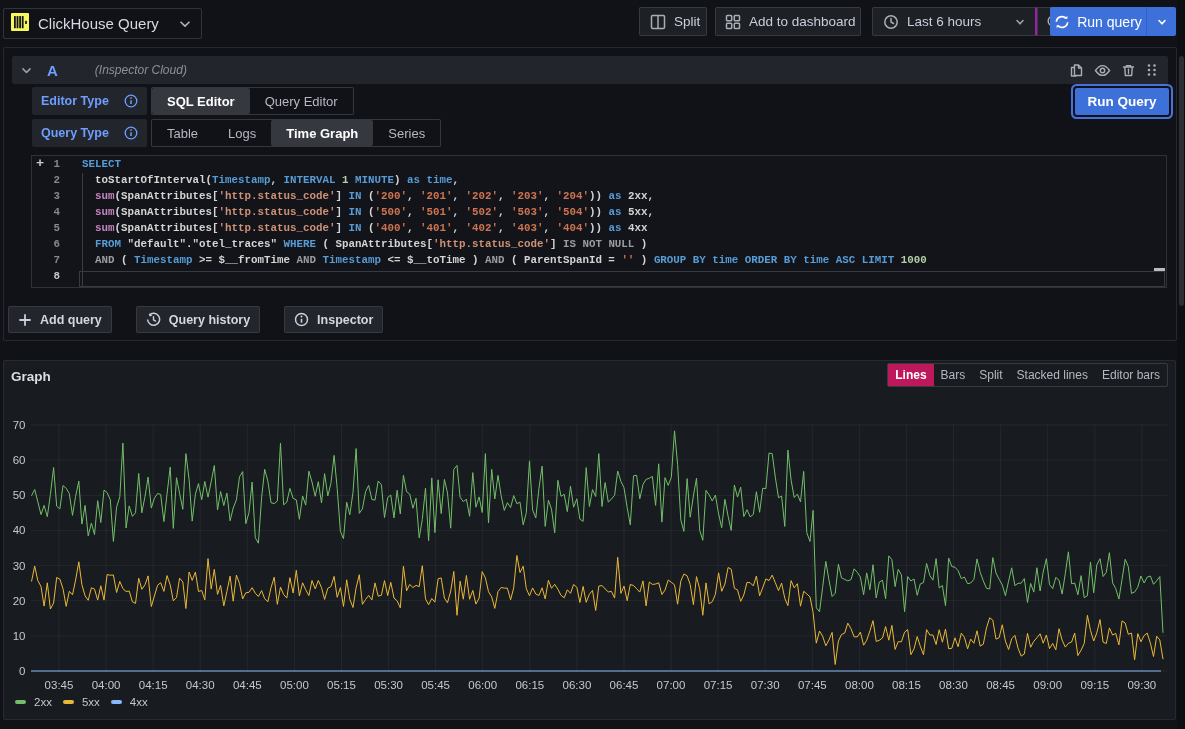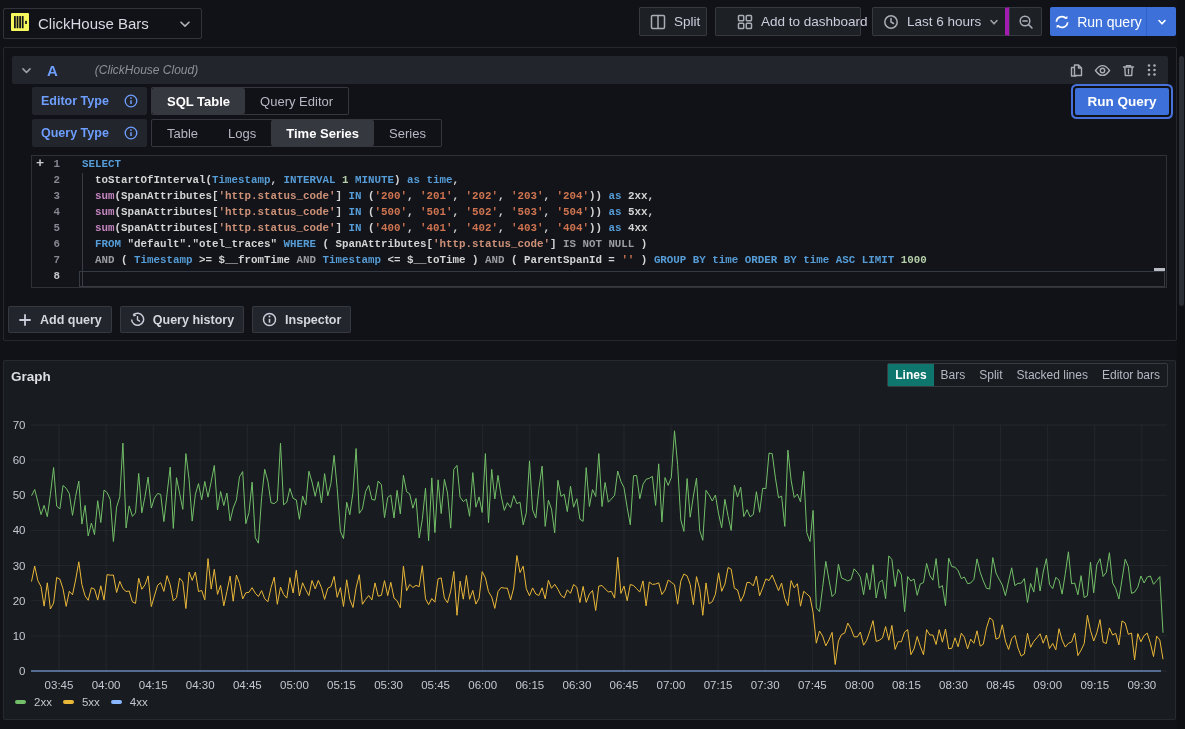--- a/index.html
+++ b/index.html
@@ -20,21 +20,21 @@
 .ctext{position:absolute;left:50px;white-space:pre}
 .guide{position:absolute;left:50px;top:17px;width:1px;height:114px;background:#3a3d45}
 .curline{position:absolute;left:47px;top:115px;right:1px;height:16px;border:1px solid #363a43}
 .thumb{position:absolute;right:1px;top:112px;width:11px;height:3px;background:#b9bbc3}
 .botbtn{display:inline-flex;align-items:center;gap:8px;white-space:nowrap;background:#22252b;border:1px solid rgba(204,204,220,0.12);border-radius:2px;height:27px;padding:0 9px;font-size:12.5px;font-weight:700;color:#d5d6e0}
 .panel{position:absolute;left:3px;top:360px;width:1173px;height:360px;background:#181b1f;border:1px solid rgba(204,204,220,0.09);border-radius:2px}
 .axlab{font-family:"Liberation Sans",sans-serif;font-size:11.5px;fill:#c6c7d1}
 .ptitle{position:absolute;left:7px;top:8px;font-size:13.5px;font-weight:700;color:#dcdde5}
 .viz{position:absolute;right:7px;top:2px;height:24px;border:1px solid rgba(204,204,220,0.18);border-radius:2px;display:flex;align-items:stretch;font-size:12px;color:#b6b7c3}
 .viz .opt{display:flex;align-items:center;padding:0 7px}
-.viz .opt.on{background:#0f766e;color:#fff;font-weight:700}
+.viz .opt.on{background:#be185d;color:#fff;font-weight:700}
 .legend{position:absolute;left:11px;top:335px;display:flex;gap:11px;font-size:11.5px;color:#c6c7d1;align-items:center}
 .sw{display:inline-block;width:11px;height:4px;border-radius:2px;margin-right:8px;vertical-align:2px}
 .runq{position:absolute;left:1071px;top:40px;width:94px;height:27px;background:#3d71d9;border-radius:2px;color:#fff;font-size:13.5px;font-weight:700;display:flex;align-items:center;justify-content:center;box-shadow:0 0 0 2px #111217,0 0 0 4px #4872db}
 .hicons{position:absolute;right:11px;top:0;height:28px;display:flex;align-items:center;gap:10px}
 .scrollbar{position:absolute;right:0;top:0;width:8px;height:729px;background:#0e0f13}
 .scrollthumb{position:absolute;left:1.5px;top:56px;width:5px;height:250px;border-radius:3px;background:#2c2e35}
 </style></head>
 <body>
 
 <div class="topbar">
@@ -42,37 +42,37 @@
       <span style="margin-top:-4px;display:flex">
         <svg width="18" height="18" viewBox="0 0 18 18" style="">
           <rect x="0" y="0" width="18" height="18" rx="1" fill="#f7f75e"></rect>
           <rect x="3.0" y="2.9" width="1.8" height="12.4" rx="0.5" fill="#15161a"></rect>
           <rect x="5.6" y="2.9" width="1.8" height="12.4" rx="0.5" fill="#15161a"></rect>
           <rect x="8.2" y="2.9" width="1.8" height="12.4" rx="0.5" fill="#15161a"></rect>
           <rect x="10.8" y="2.9" width="1.8" height="12.4" rx="0.5" fill="#15161a"></rect>
           <rect x="14.1" y="7.7" width="1.8" height="3.2" rx="0.5" fill="#15161a"></rect>
         </svg>
       </span>
-      <span style="flex:1">ClickHouse Bars</span>
+      <span style="flex:1">ClickHouse Query</span>
       <svg width="12" height="12" viewBox="0 0 12 12" style="">
         <path d="M2 4.199999999999999 L6.0 8.16 L10 4.199999999999999" fill="none" stroke="#b0b1bb" stroke-width="1.6" stroke-linecap="round" stroke-linejoin="round"></path>
       </svg>
     </div>
   <div class="btn abs" style="left:639px;top:7px;width:68px"><svg width="16" height="16" viewBox="0 0 16 16" style="">
         <rect x="1.5" y="1.5" width="13" height="13" rx="1.2" fill="none" stroke="#aaadb5" stroke-width="1.5"></rect>
         <line x1="8" y1="1.5" x2="8" y2="14.5" stroke="#aaadb5" stroke-width="1.5"></line>
       </svg>Split</div>
-  <div class="btn abs" style="left:715px;top:7px;width:146px;padding:0 21px;font-size:13.5px"><svg width="16" height="16" viewBox="0 0 16 16" style="">
+  <div class="btn abs" style="left:715px;top:7px;width:146px;padding:0 9px;font-size:13.5px"><svg width="16" height="16" viewBox="0 0 16 16" style="">
         <rect x="1.5" y="1.5" width="5.2" height="5.2" rx="0.8" fill="none" stroke="#aaadb5" stroke-width="1.5"></rect>
         <rect x="9.3" y="1.5" width="5.2" height="5.2" rx="0.8" fill="none" stroke="#aaadb5" stroke-width="1.5"></rect>
         <rect x="1.5" y="9.3" width="5.2" height="5.2" rx="0.8" fill="none" stroke="#aaadb5" stroke-width="1.5"></rect>
         <rect x="9.3" y="9.3" width="5.2" height="5.2" rx="0.8" fill="none" stroke="#aaadb5" stroke-width="1.5"></rect>
       </svg>Add to dashboard</div>
   <div class="abs" style="left:872px;top:7px;height:29px;display:flex">
-    <div class="btn" style="border-radius:2px 0 0 2px;border-right:4px solid #a21caf;width:137px">
+    <div class="btn" style="border-radius:2px 0 0 2px;border-right:2px solid #a21caf;width:165px">
         <svg width="16" height="16" viewBox="0 0 16 16" style="">
           <circle cx="8" cy="8" r="6.2" fill="none" stroke="#aaadb5" stroke-width="1.5"></circle>
           <path d="M8 4.5 V8 L10.5 9.5" fill="none" stroke="#aaadb5" stroke-width="1.5" stroke-linecap="round"></path>
         </svg>
         <span style="flex:1">Last 6 hours</span>
         <svg width="10" height="10" viewBox="0 0 10 10" style="">
           <path d="M2 3.5 L5.0 6.800000000000001 L8 3.5" fill="none" stroke="#9da0a8" stroke-width="1.6" stroke-linecap="round" stroke-linejoin="round"></path>
         </svg>
       </div>
     <div class="btn" style="border-radius:0 2px 2px 0;width:33px;justify-content:center;padding:0">
@@ -99,21 +99,21 @@
 </div>
 
 <div class="qsection">
   <div class="qheader">
     <span style="margin-left:9px;display:flex">
         <svg width="11" height="11" viewBox="0 0 11 11" style="">
           <path d="M2 3.8499999999999996 L5.5 7.48 L9 3.8499999999999996" fill="none" stroke="#9da0a8" stroke-width="1.6" stroke-linecap="round" stroke-linejoin="round"></path>
         </svg>
       </span>
     <span style="margin-left:15px;color:#6e9fff;font-weight:700;font-size:15px">A</span>
-    <span style="margin-left:37px;color:#8e8f99;font-style:italic;font-size:12px">(ClickHouse Cloud)</span>
+    <span style="margin-left:37px;color:#8e8f99;font-style:italic;font-size:12px">(Inspector Cloud)</span>
     <div class="hicons">
         <svg width="15" height="15" viewBox="0 0 15 15" style="">
           <path d="M5.5 2h4l3 3v7.5h-7z" fill="none" stroke="#aaadb5" stroke-width="1.4" stroke-linejoin="round"></path>
           <path d="M9.5 2v3h3" fill="none" stroke="#aaadb5" stroke-width="1.4" stroke-linejoin="round"></path>
           <path d="M5.5 4.5h-3v8.5h5" fill="none" stroke="#aaadb5" stroke-width="1.4" stroke-linejoin="round"></path>
         </svg>
         <svg width="17" height="17" viewBox="0 0 17 17" style="">
           <path d="M1.5 8.5 C4 4.8 7 3.6 8.5 3.6 C10 3.6 13 4.8 15.5 8.5 C13 12.2 10 13.4 8.5 13.4 C7 13.4 4 12.2 1.5 8.5 Z" fill="none" stroke="#aaadb5" stroke-width="1.4"></path>
           <circle cx="8.5" cy="8.5" r="2.2" fill="none" stroke="#aaadb5" stroke-width="1.4"></circle>
         </svg>
@@ -132,51 +132,51 @@
           <circle cx="8.5" cy="11.5" r="1.3" fill="#aaadb5"></circle>
         </svg>
       </div>
   </div>
   <div class="flabel" style="left:28px;top:39px">Editor Type <svg width="14" height="14" viewBox="0 0 14 14" style="">
         <circle cx="7" cy="7" r="5.8" fill="none" stroke="#6e9fff" stroke-width="1.3"></circle>
         <line x1="7" y1="6.2" x2="7" y2="10" stroke="#6e9fff" stroke-width="1.5"></line>
         <circle cx="7" cy="4.1" r="0.9" fill="#6e9fff"></circle>
       </svg></div>
   <div class="rgroup" style="left:147px;top:39px">
-    <div class="opt on">SQL Table</div>
+    <div class="opt on">SQL Editor</div>
       <div class="opt">Query Editor</div>
   </div>
   <div class="flabel" style="left:28px;top:71px">Query Type <svg width="14" height="14" viewBox="0 0 14 14" style="">
         <circle cx="7" cy="7" r="5.8" fill="none" stroke="#6e9fff" stroke-width="1.3"></circle>
         <line x1="7" y1="6.2" x2="7" y2="10" stroke="#6e9fff" stroke-width="1.5"></line>
         <circle cx="7" cy="4.1" r="0.9" fill="#6e9fff"></circle>
       </svg></div>
   <div class="rgroup" style="left:147px;top:71px">
     <div class="opt">Table</div>
       <div class="opt">Logs</div>
-      <div class="opt on">Time Series</div>
+      <div class="opt on">Time Graph</div>
       <div class="opt">Series</div>
   </div>
   <div class="runq">Run Query</div>
   <div class="editor">
       <div class="crow"><span class="lnplus">+</span><span class="lnum">1</span><span class="ctext"><span style="color:#569cd6">SELECT</span></span></div>
 <div class="crow"><span class="lnum">2</span><span class="ctext">  <span style="color:#d4d4d4">toStartOfInterval(</span><span style="color:#569cd6">Timestamp</span><span style="color:#d4d4d4">, </span><span style="color:#569cd6">INTERVAL</span> <span style="color:#b5cea8">1</span> <span style="color:#569cd6">MINUTE</span><span style="color:#d4d4d4">) </span><span style="color:#569cd6">as time</span><span style="color:#d4d4d4">,</span></span></div>
 <div class="crow"><span class="lnum">3</span><span class="ctext">  <span style="color:#c586c0">sum</span><span style="color:#d4d4d4">(SpanAttributes[</span><span style="color:#ce9178">'http.status_code'</span><span style="color:#d4d4d4">] </span><span style="color:#569cd6">IN</span><span style="color:#d4d4d4"> (</span><span style="color:#cf7450">'200'</span><span style="color:#d4d4d4">, </span><span style="color:#cf7450">'201'</span><span style="color:#d4d4d4">, </span><span style="color:#cf7450">'202'</span><span style="color:#d4d4d4">, </span><span style="color:#cf7450">'203'</span><span style="color:#d4d4d4">, </span><span style="color:#cf7450">'204'</span><span style="color:#d4d4d4">)) </span><span style="color:#569cd6">as</span><span style="color:#d4d4d4"> 2xx,</span></span></div>
 <div class="crow"><span class="lnum">4</span><span class="ctext">  <span style="color:#c586c0">sum</span><span style="color:#d4d4d4">(SpanAttributes[</span><span style="color:#ce9178">'http.status_code'</span><span style="color:#d4d4d4">] </span><span style="color:#569cd6">IN</span><span style="color:#d4d4d4"> (</span><span style="color:#cf7450">'500'</span><span style="color:#d4d4d4">, </span><span style="color:#cf7450">'501'</span><span style="color:#d4d4d4">, </span><span style="color:#cf7450">'502'</span><span style="color:#d4d4d4">, </span><span style="color:#cf7450">'503'</span><span style="color:#d4d4d4">, </span><span style="color:#cf7450">'504'</span><span style="color:#d4d4d4">)) </span><span style="color:#569cd6">as</span><span style="color:#d4d4d4"> 5xx,</span></span></div>
 <div class="crow"><span class="lnum">5</span><span class="ctext">  <span style="color:#c586c0">sum</span><span style="color:#d4d4d4">(SpanAttributes[</span><span style="color:#ce9178">'http.status_code'</span><span style="color:#d4d4d4">] </span><span style="color:#569cd6">IN</span><span style="color:#d4d4d4"> (</span><span style="color:#cf7450">'400'</span><span style="color:#d4d4d4">, </span><span style="color:#cf7450">'401'</span><span style="color:#d4d4d4">, </span><span style="color:#cf7450">'402'</span><span style="color:#d4d4d4">, </span><span style="color:#cf7450">'403'</span><span style="color:#d4d4d4">, </span><span style="color:#cf7450">'404'</span><span style="color:#d4d4d4">)) </span><span style="color:#569cd6">as</span><span style="color:#d4d4d4"> 4xx</span></span></div>
 <div class="crow"><span class="lnum">6</span><span class="ctext">  <span style="color:#569cd6">FROM</span><span style="color:#d4d4d4"> "default"."otel_traces" </span><span style="color:#569cd6">WHERE</span><span style="color:#d4d4d4"> ( SpanAttributes[</span><span style="color:#ce9178">'http.status_code'</span><span style="color:#d4d4d4">] </span><span style="color:#9b9ba2">IS NOT NULL</span><span style="color:#d4d4d4"> )</span></span></div>
 <div class="crow"><span class="lnum">7</span><span class="ctext">  <span style="color:#9b9ba2">AND</span><span style="color:#d4d4d4"> ( </span><span style="color:#569cd6">Timestamp</span><span style="color:#d4d4d4"> &gt;= $__fromTime </span><span style="color:#9b9ba2">AND</span><span style="color:#d4d4d4"> </span><span style="color:#569cd6">Timestamp</span><span style="color:#d4d4d4"> &lt;= $__toTime ) </span><span style="color:#9b9ba2">AND</span><span style="color:#d4d4d4"> ( ParentSpanId = </span><span style="color:#cf7450">''</span><span style="color:#d4d4d4"> ) </span><span style="color:#569cd6">GROUP BY time ORDER BY time ASC LIMIT</span> <span style="color:#b5cea8">1000</span></span></div>
 <div class="crow"><span class="lnum" style="color:#c6c6cc">8</span><span class="ctext"></span></div>
       <div class="guide"></div>
       <div class="curline"></div>
       <div class="thumb"></div>
     </div>
 </div>
 
-<div class="abs" style="left:8px;top:306px;display:flex;gap:8px;z-index:5">
+<div class="abs" style="left:8px;top:306px;display:flex;gap:24px;z-index:5">
   <div class="botbtn"><svg width="14" height="14" viewBox="0 0 14 14" style="">
         <path d="M7 2v10M2 7h10" stroke="#ccccdc" stroke-width="1.8" stroke-linecap="round"></path>
       </svg>Add query</div>
   <div class="botbtn"><svg width="15" height="15" viewBox="0 0 15 15" style="">
         <path d="M3.2 3.2 A6 6 0 1 1 1.6 7.5" fill="none" stroke="#ccccdc" stroke-width="1.5"></path>
         <path d="M3.6 1.2 L3.4 4.4 L6.4 3.8" fill="#ccccdc" stroke="none"></path>
         <path d="M7.5 4.6 V7.8 L9.6 9.1" fill="none" stroke="#ccccdc" stroke-width="1.4" stroke-linecap="round"></path>
       </svg>Query history</div>
   <div class="botbtn"><svg width="15" height="15" viewBox="0 0 15 15" style="">
         <circle cx="7.5" cy="7.5" r="6" fill="none" stroke="#ccccdc" stroke-width="1.5"></circle>

